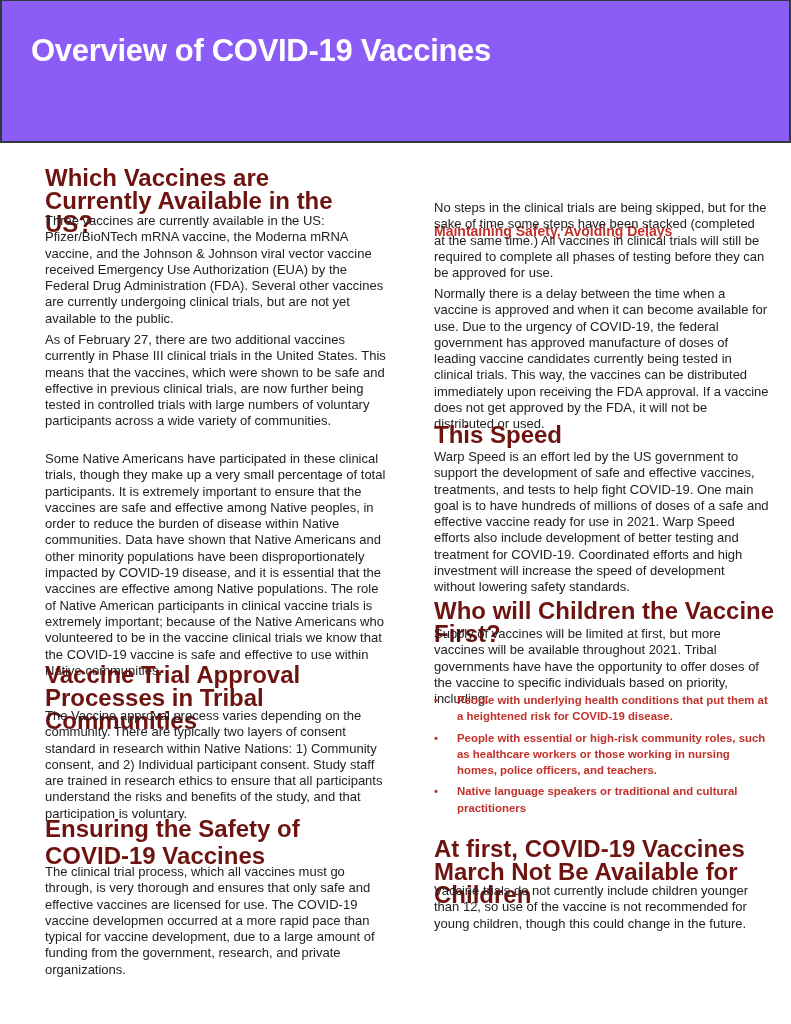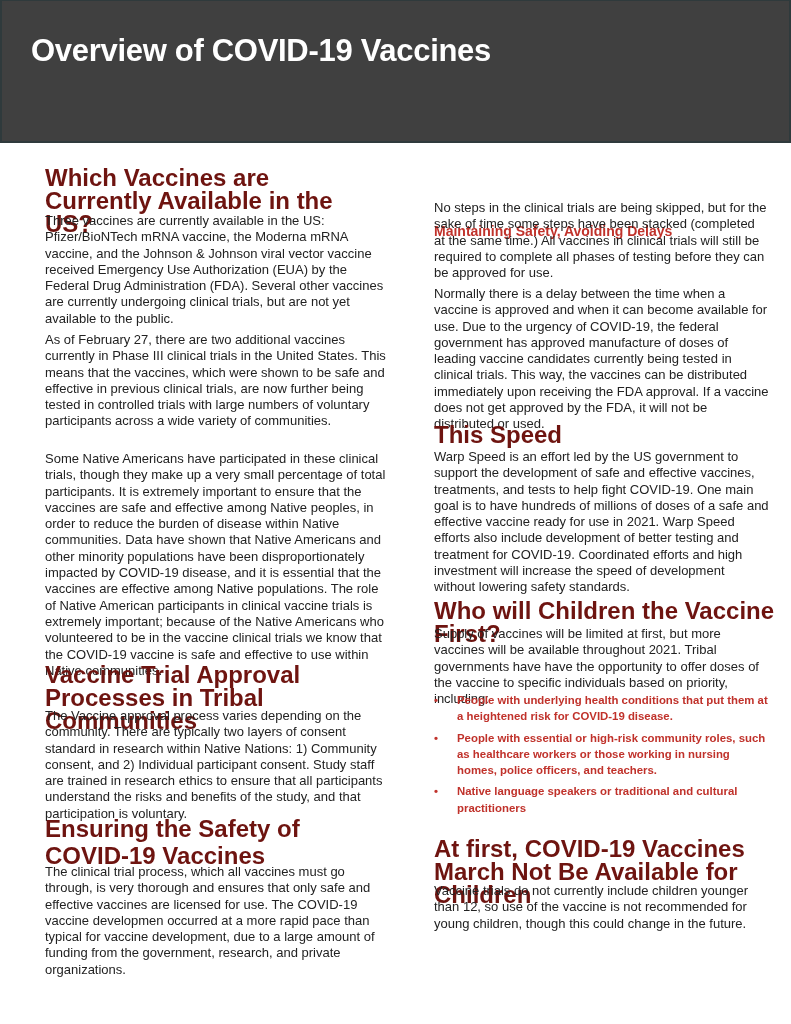--- a/index.html
+++ b/index.html
@@ -1,20 +1,20 @@
 <!DOCTYPE html>
 <html><head>
 <meta charset="utf-8">
 <style>
   html, body { margin: 0; padding: 0; background: #ffffff; }
   body { width: 791px; height: 1024px; position: relative; overflow: hidden;
          font-family: "Liberation Sans", "DejaVu Sans", sans-serif; color: #222222; }
   .header {
     position: absolute; left: 0; top: 0; width: 787px; height: 140px;
-    background: #404040; border: 2px solid #2f3a3c; border-top-width: 1px;
+    background: #8b5cf6; border: 2px solid #2f3a3c; border-top-width: 1px;
   }
   .header h1 {
     margin: 0; position: absolute; left: 29px; top: 32px;
     font-size: 31px; font-weight: bold; color: #ffffff; letter-spacing: -0.3px;
   }
   .col { position: absolute; top: 0; }
   .col-left { left: 45px; width: 345px; }
   .col-right { left: 434px; width: 335px; }
   .h2 { position: absolute; margin: 0; font-weight: bold; color: #6e1410;
         font-size: 24px; line-height: 23px; }

